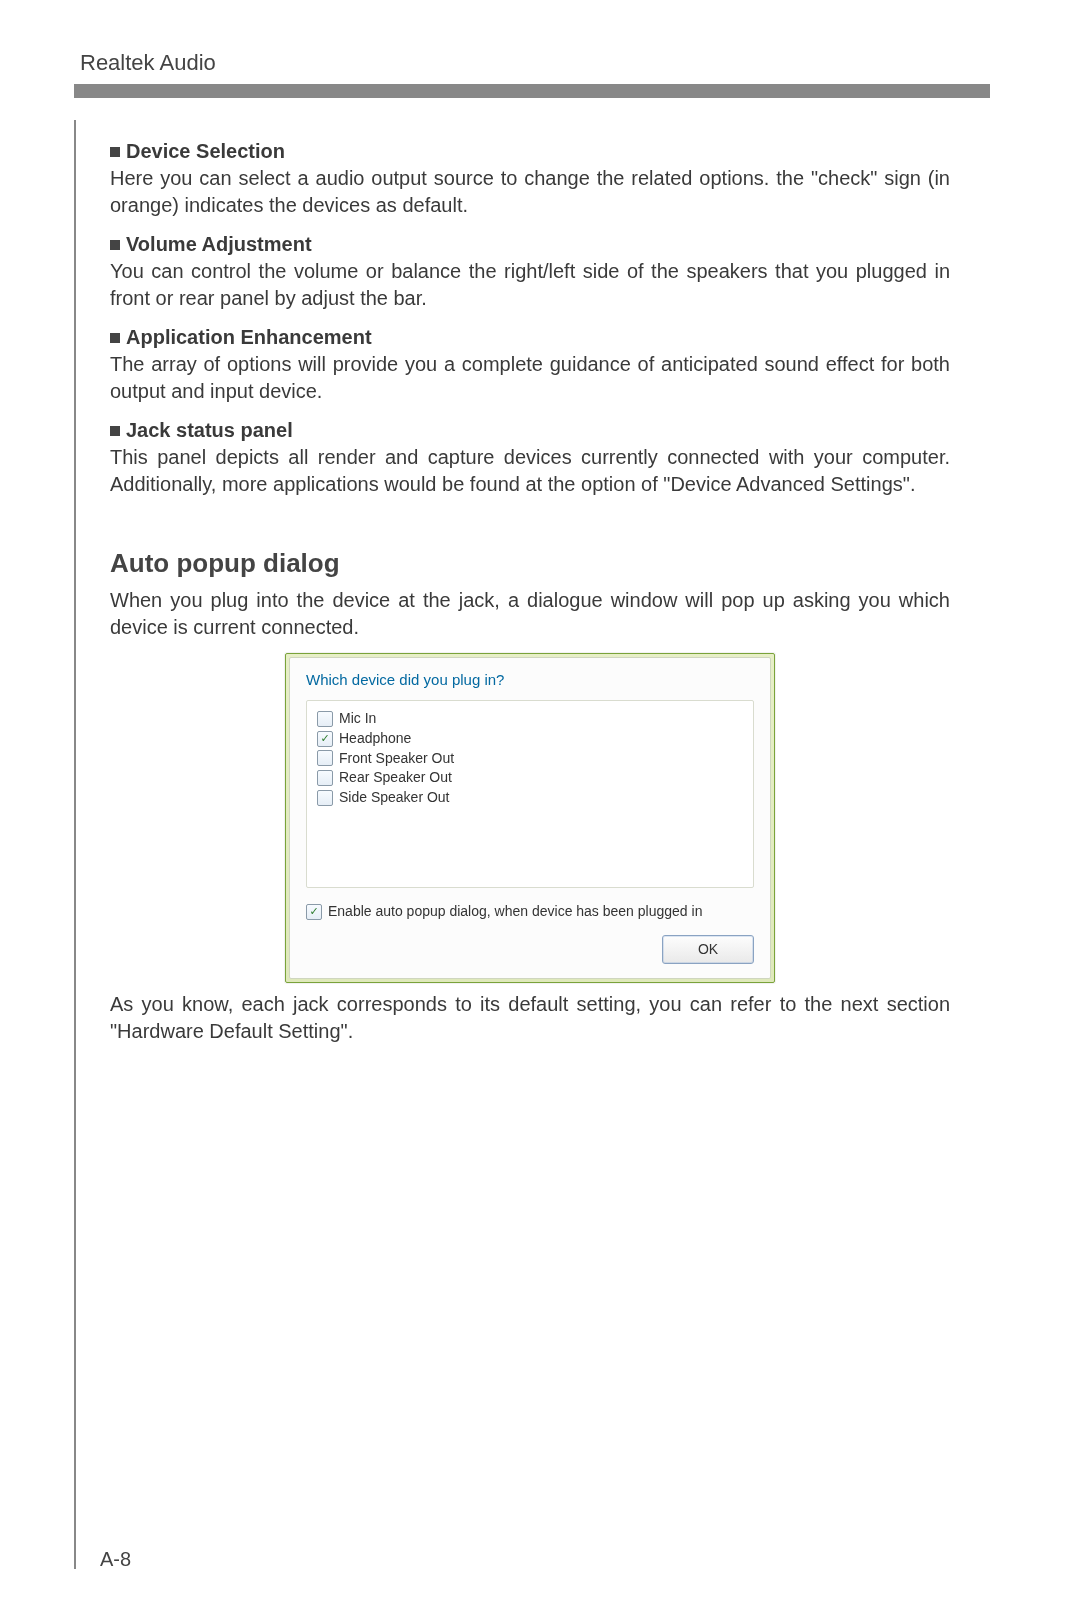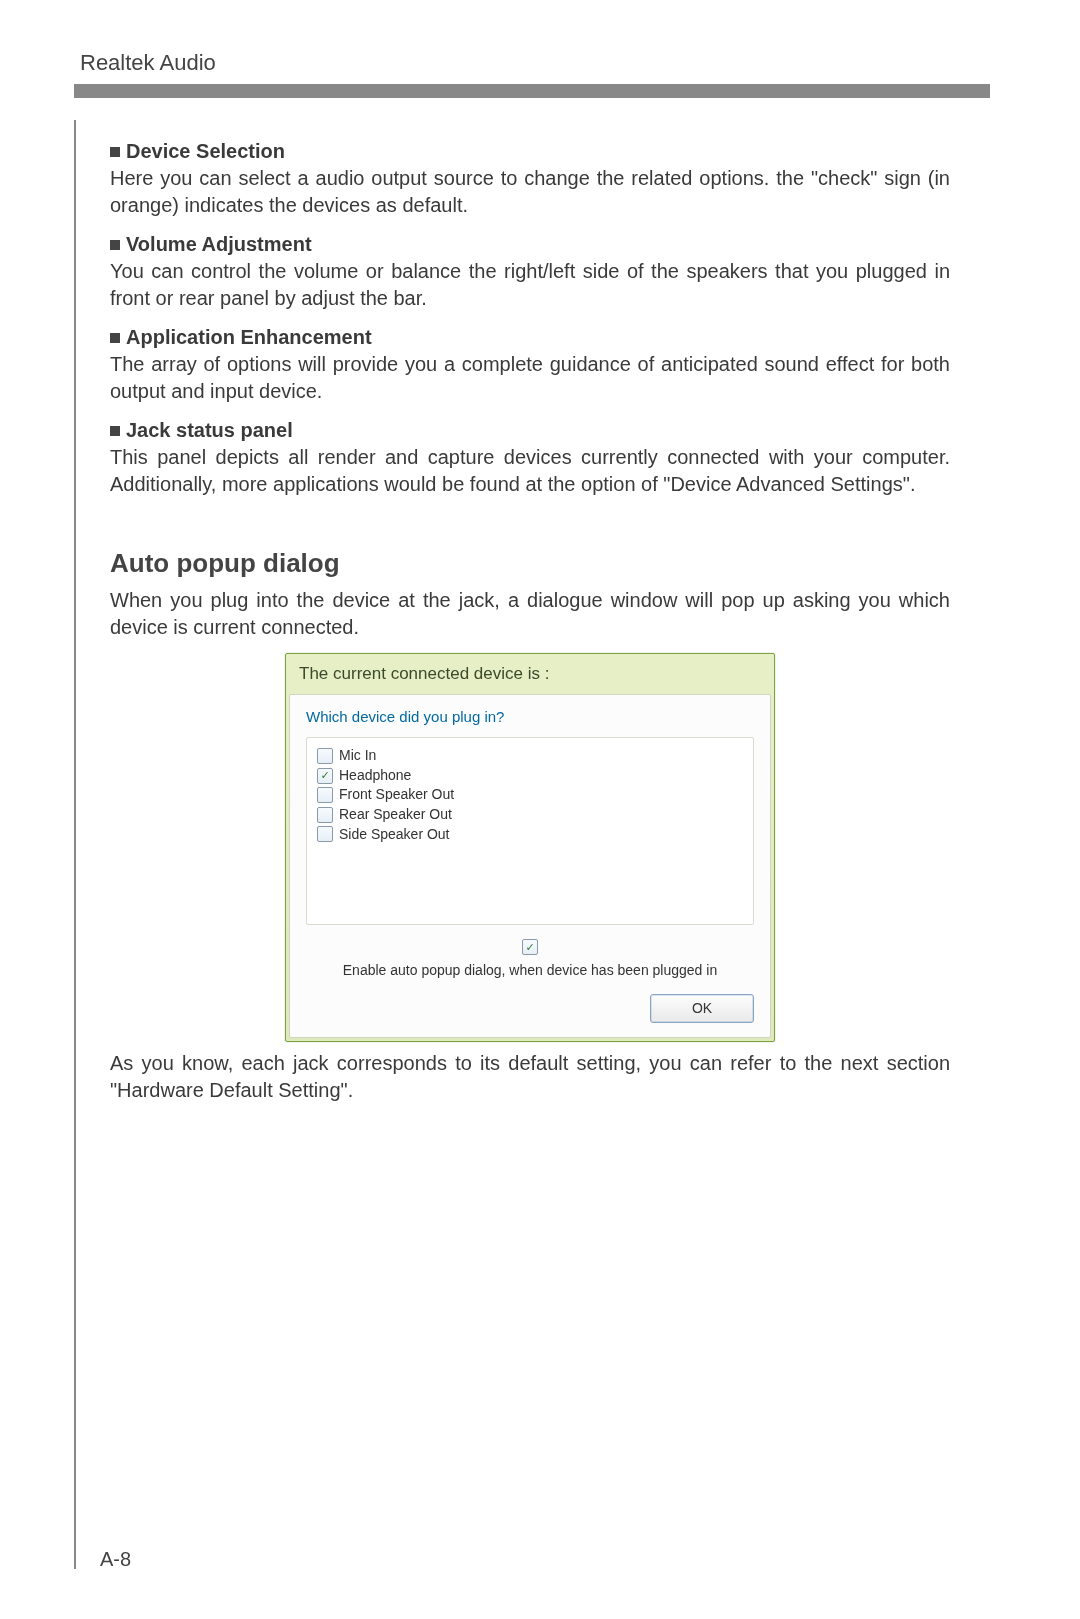--- a/index.html
+++ b/index.html
@@ -124,30 +124,29 @@
     color: #2a7a2a;
     line-height: 1;
   }
   .enable-row {
     margin-top: 14px;
     font-size: 14px;
     color: #333;
     display: flex;
     align-items: center;
     gap: 6px;
-    flex-direction: column;
   }
   .btn-row {
     display: flex;
     justify-content: flex-end;
     margin-top: 14px;
   }
   .ok-btn {
     min-width: 90px;
-    padding: 4px 6px;
+    padding: 4px 0;
     font-size: 14px;
     color: #333;
     background: linear-gradient(#fdfdfd, #e9e9e9);
     border: 1px solid #8aa3c2;
     border-radius: 3px;
     box-shadow: 0 0 0 1px rgba(120,160,210,0.25) inset;
     cursor: pointer;
     text-align: center;
   }
   .pgnum {
@@ -187,21 +186,20 @@
     <div class="sec-head">
       <span class="bullet"></span><span>Jack status panel</span>
     </div>
     <div class="just">This panel depicts all render and capture devices currently connected with your computer. Additionally, more applications would be found at the option of "Device Advanced Settings".</div>
 
     <div class="h2">Auto popup dialog</div>
     <div class="just">When you plug into the device at the jack, a dialogue window will pop up asking you which device is current connected.</div>
 
     <div class="dialog-wrap">
       <div class="dialog">
-        <div class="dialog-title">The current connected device is :</div>
         <div class="dialog-body">
           <div class="prompt">Which device did you plug in?</div>
           <div class="dev-list">
             <div class="dev-row">
               <span class="cb"></span>
               <span>Mic In</span>
             </div>
             <div class="dev-row">
               <span class="cb checked"></span>
               <span>Headphone</span>

